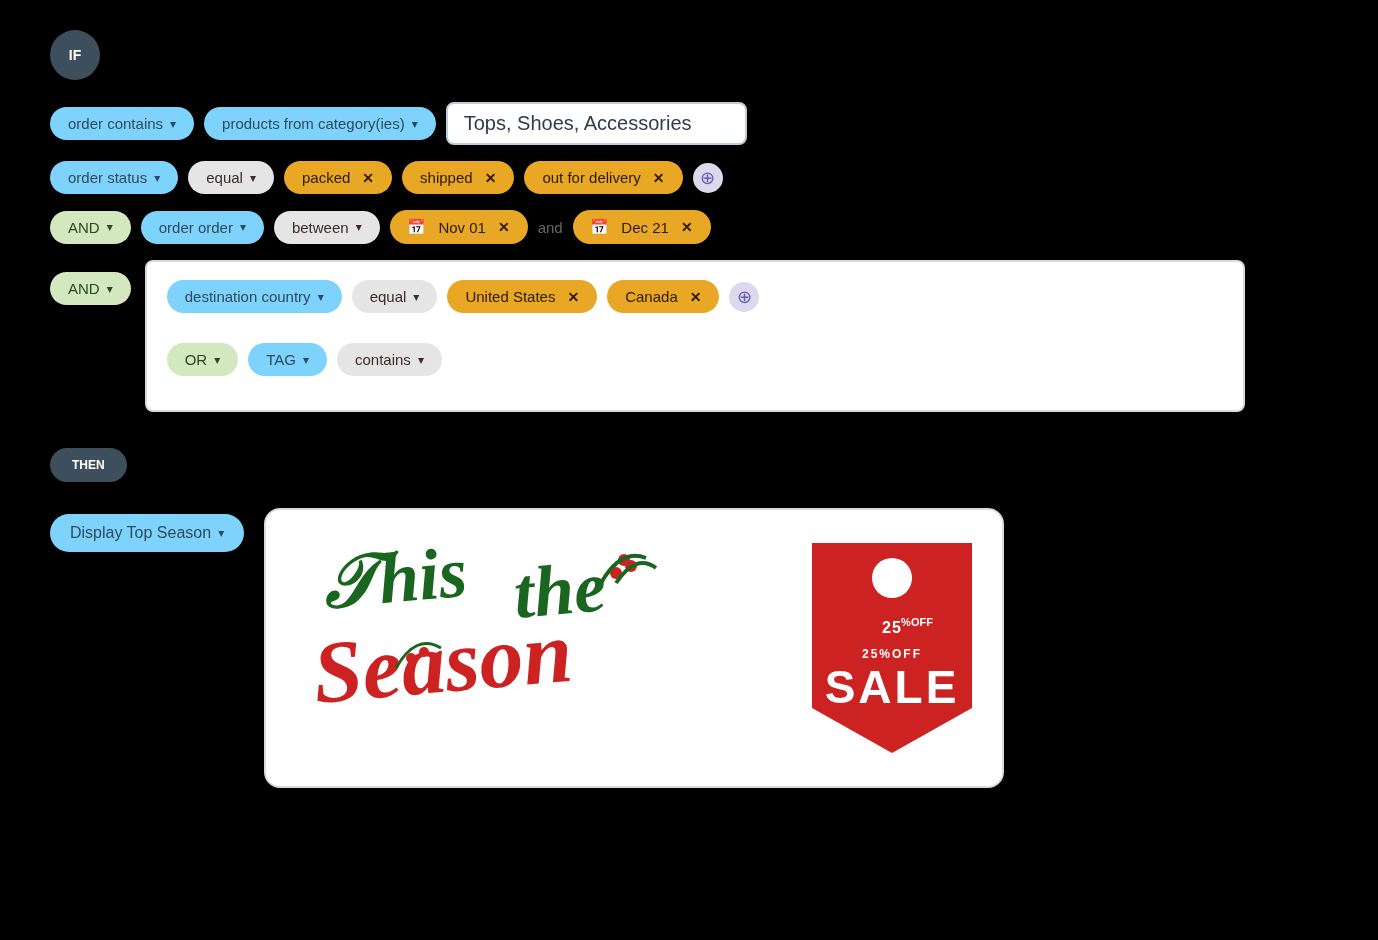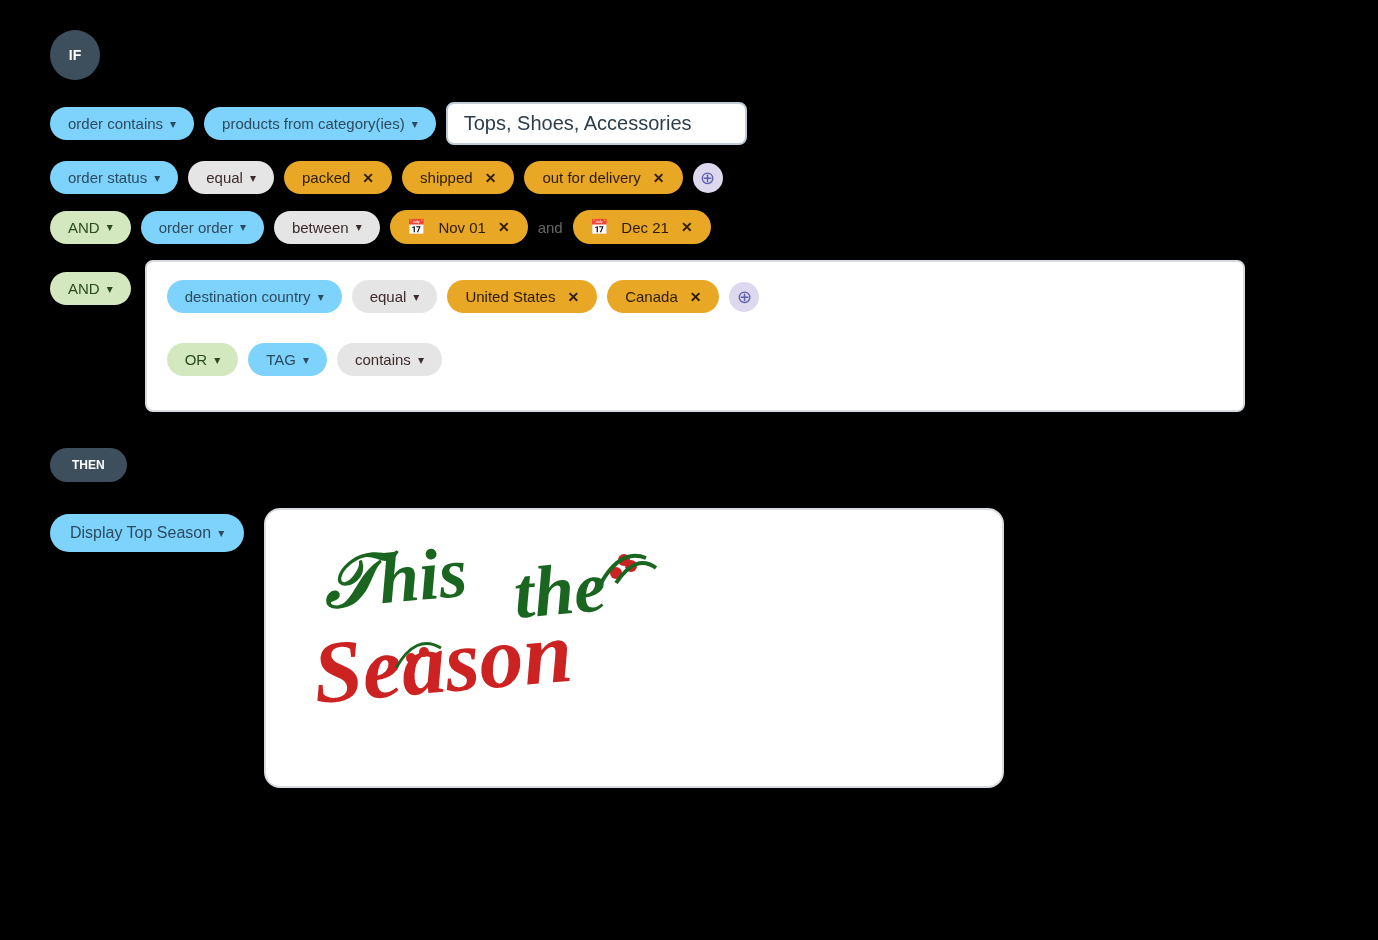--- a/index.html
+++ b/index.html
@@ -350,18 +350,31 @@
               <text x="210" y="90" font-family="Georgia, serif" font-style="italic" font-size="72" font-weight="700" fill="#1a6620" transform="rotate(-5, 210, 90)">the</text>
 
               <text x="10" y="175" font-family="Georgia, serif" font-style="italic" font-size="88" font-weight="700" fill="#cc2222" transform="rotate(-5, 10, 175)">Season</text>
 
               <circle cx="105" cy="130" r="5" fill="#cc2222"></circle>
               <circle cx="118" cy="124" r="5" fill="#cc2222"></circle>
               <path d="M90 140 Q110 105 135 120" stroke="#1a6620" stroke-width="3" fill="none"></path>
             </svg>
           </div>
 
+          <div class="banner-tag-area">
+            <svg width="180" height="210" viewBox="0 0 180 210" xmlns="http://www.w3.org/2000/svg">
+
+              <polygon points="10,0 170,0 170,165 90,210 10,165" fill="#cc2222" rx="10"></polygon>
+
+              <circle cx="90" cy="35" r="20" fill="white"></circle>
+
+              <text x="90" y="90" text-anchor="middle" font-family="Arial, sans-serif" font-weight="900" font-size="16" fill="white" letter-spacing="1">25</text>
+              <text x="115" y="83" text-anchor="middle" font-family="Arial, sans-serif" font-weight="900" font-size="11" fill="white">%OFF</text>
+              <text x="90" y="115" text-anchor="middle" font-family="Arial, sans-serif" font-weight="900" font-size="12" fill="white" letter-spacing="2">25%OFF</text>
+              <text x="90" y="160" text-anchor="middle" font-family="Arial, sans-serif" font-weight="900" font-size="46" fill="white" letter-spacing="3">SALE</text>
+            </svg>
+          </div>
         </div>
       </div>
     </div>
   </div>
 
 </div>
 
 </body></html>

